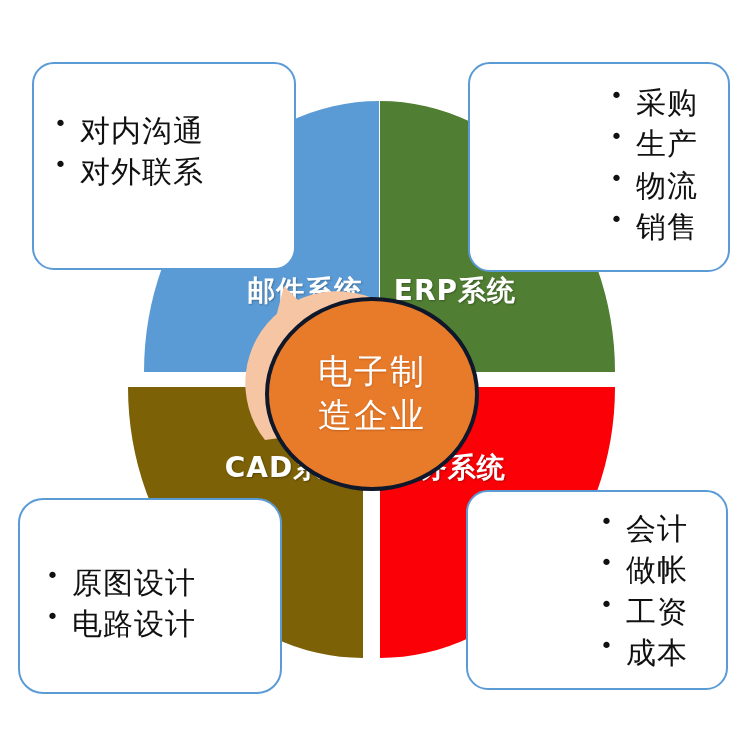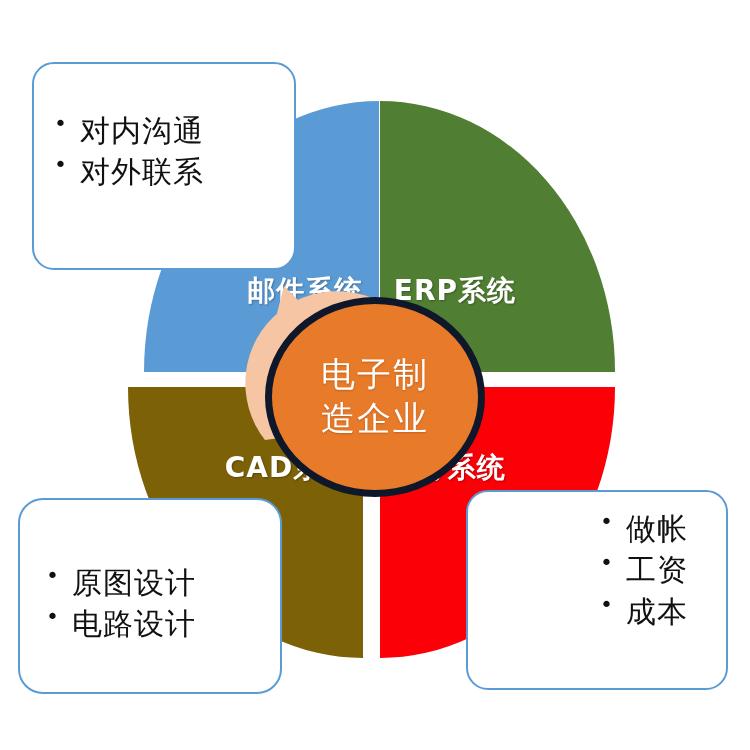--- a/index.html
+++ b/index.html
@@ -128,21 +128,21 @@
 
   
   #hub {
     position: absolute;
     left: 265px;
     top: 297px;
     width: 206px;
     height: 186px;
     border-radius: 50%;
     background: #e87b2a;
-    border: 7px solid #0f172a;
+    border: 4px solid #0f172a;
     z-index: 4;
     display: flex;
     align-items: center;
     justify-content: center;
   }
   #hub-label {
     color: #ffffff;
     font-size: 34px;
     line-height: 1.28;
     text-align: center;
@@ -203,29 +203,38 @@
 造企业</span>
   </div>
 
   <div class="callout" id="box-mail">
     <ul>
       <li>对内沟通</li>
       <li>对外联系</li>
     </ul>
   </div>
 
+  <div class="callout" id="box-erp">
+    <ul>
+      <li>采购</li>
+      <li>生产</li>
+      <li>物流</li>
+      <li>销售</li>
+    </ul>
+  </div>
 
   <div class="callout" id="box-cad">
     <ul>
       <li>原图设计</li>
       <li>电路设计</li>
     </ul>
   </div>
 
   <div class="callout" id="box-fin">
     <ul>
+      <li>会计</li>
       <li>做帐</li>
       <li>工资</li>
       <li>成本</li>
     </ul>
   </div>
 
 </div>
 
 </body></html>

